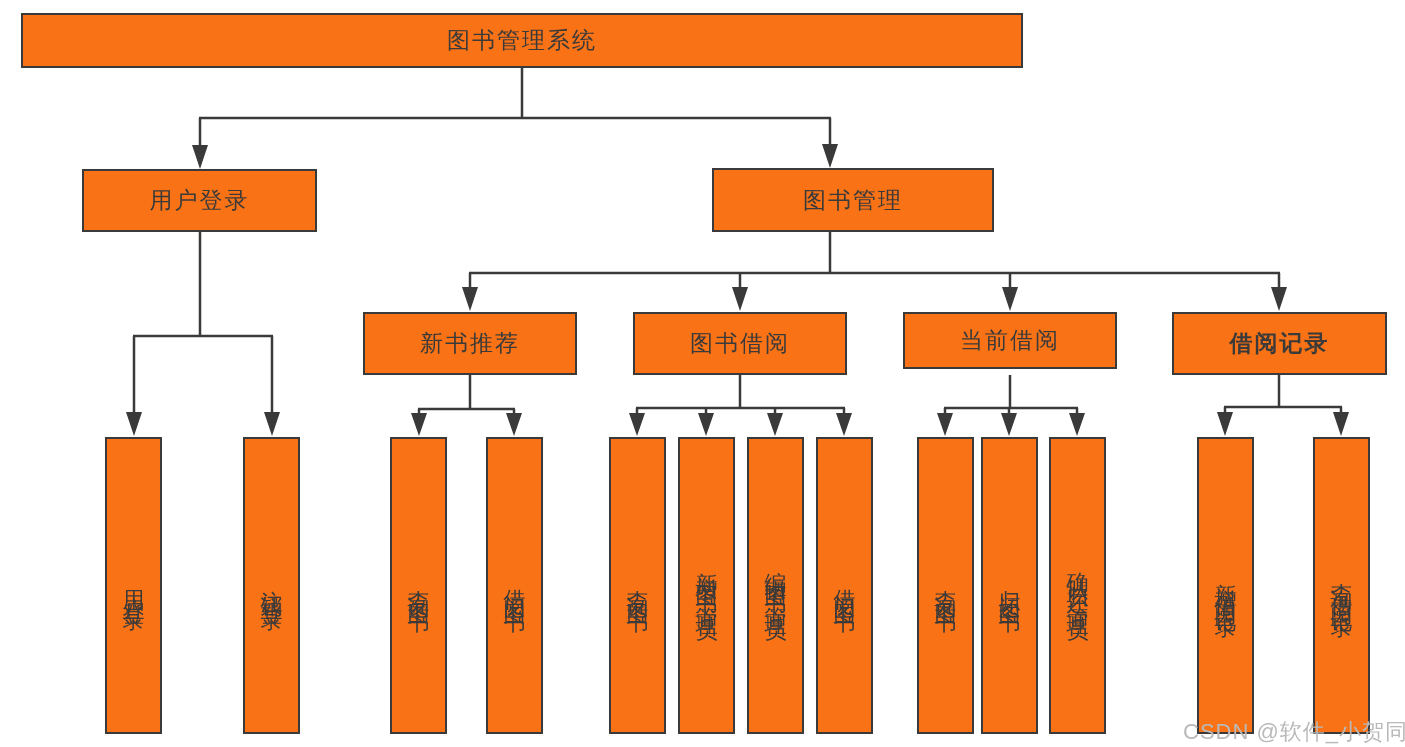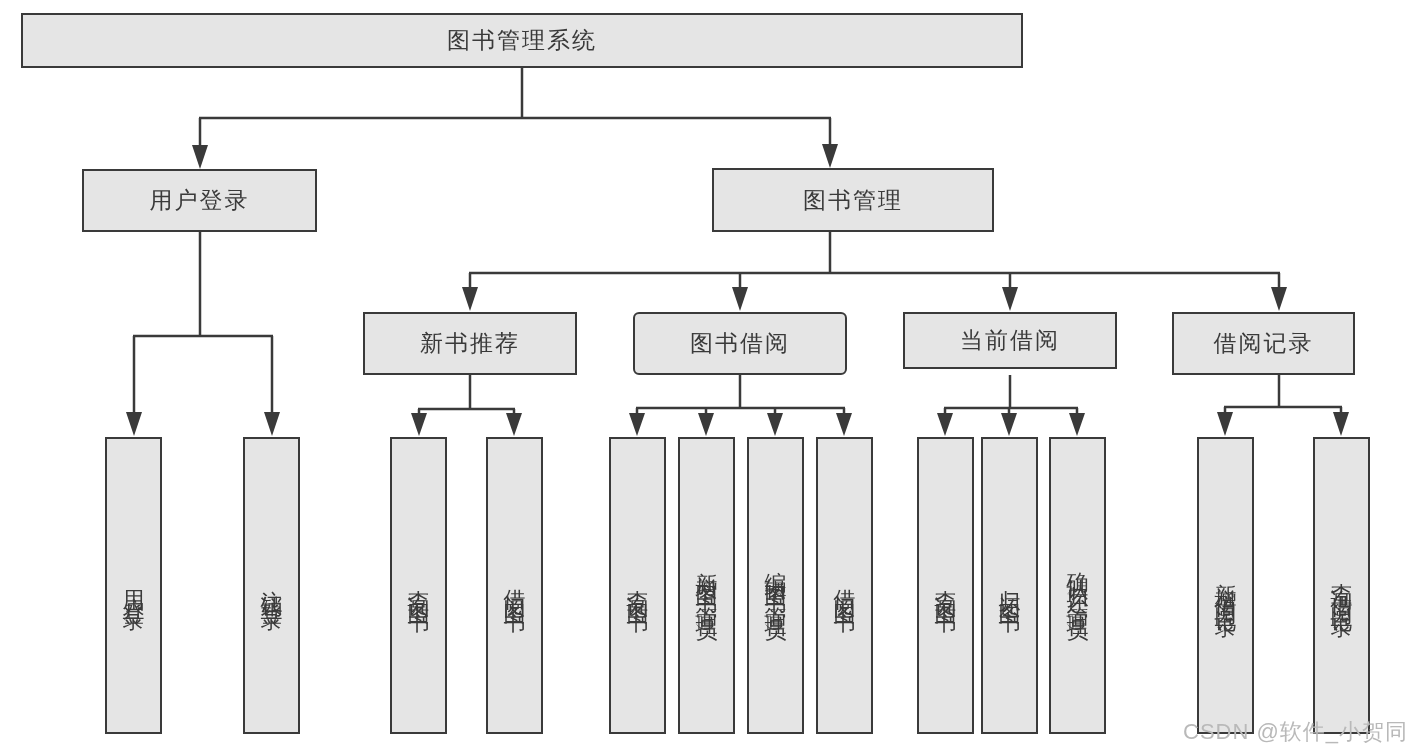--- a/index.html
+++ b/index.html
@@ -14,21 +14,21 @@
   .connector-svg{
     position:absolute;
     left:0;top:0;
     width:1405px;height:747px;
     z-index:1;
   }
   .box{
     position:absolute;
     box-sizing:border-box;
     border:2px solid #3a3a3a;
-    background:#e5e5e5;
+    background:#f97316;
     display:flex;
     align-items:center;
     justify-content:center;
     color:#3a3a3a;
     font-size:23px;
     letter-spacing:2px;
     z-index:2;
     white-space:nowrap;
   }
   .vbox{
@@ -37,23 +37,23 @@
     letter-spacing:7px;
     line-height:1.1;
     white-space:normal;
     padding:6px 0;
   }
   
   .n-root{left:21px;top:13px;width:1002px;height:55px;}
   .n-user-login{left:82px;top:169px;width:235px;height:63px;}
   .n-book-mgmt{left:712px;top:168px;width:282px;height:64px;}
   .n-nbr{left:363px;top:312px;width:214px;height:63px;}
-  .n-bb{left:633px;top:312px;width:214px;height:63px;border-radius:6px;}
+  .n-bb{left:633px;top:312px;width:214px;height:63px;}
   .n-cb{left:903px;top:312px;width:214px;height:57px;}
-  .n-br{left:1172px;top:312px;width:183px;height:63px;}
+  .n-br{left:1172px;top:312px;width:215px;height:63px;font-weight:bold;}
   .leaf{top:437px;width:57px;height:297px;}
   .l-a1{left:105px;} .l-a2{left:243px;}
   .l-b1{left:390px;} .l-b2{left:486px;}
   .l-c1{left:609px;} .l-c2{left:678px;} .l-c3{left:747px;} .l-c4{left:816px;}
   .l-d1{left:917px;} .l-d2{left:981px;} .l-d3{left:1049px;}
   .l-e1{left:1197px;} .l-e2{left:1313px;}
   .watermark{
     position:absolute;
     left:1183px;
     top:717px;

